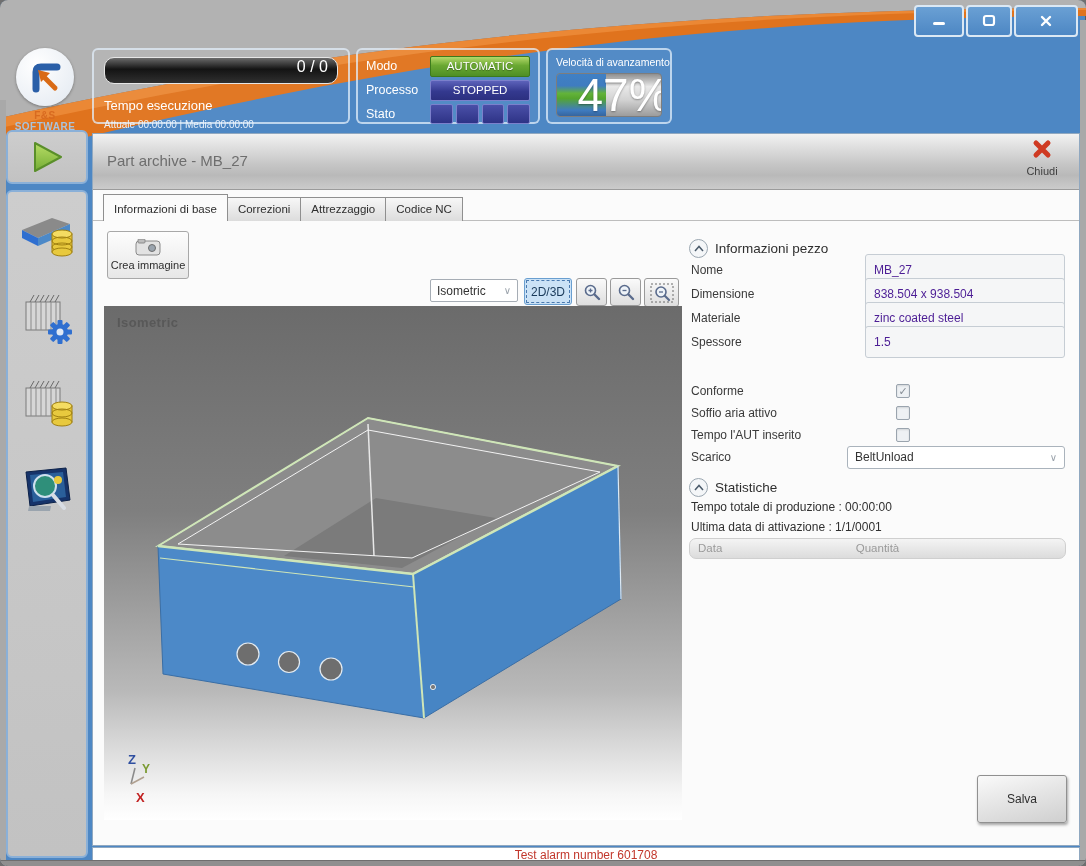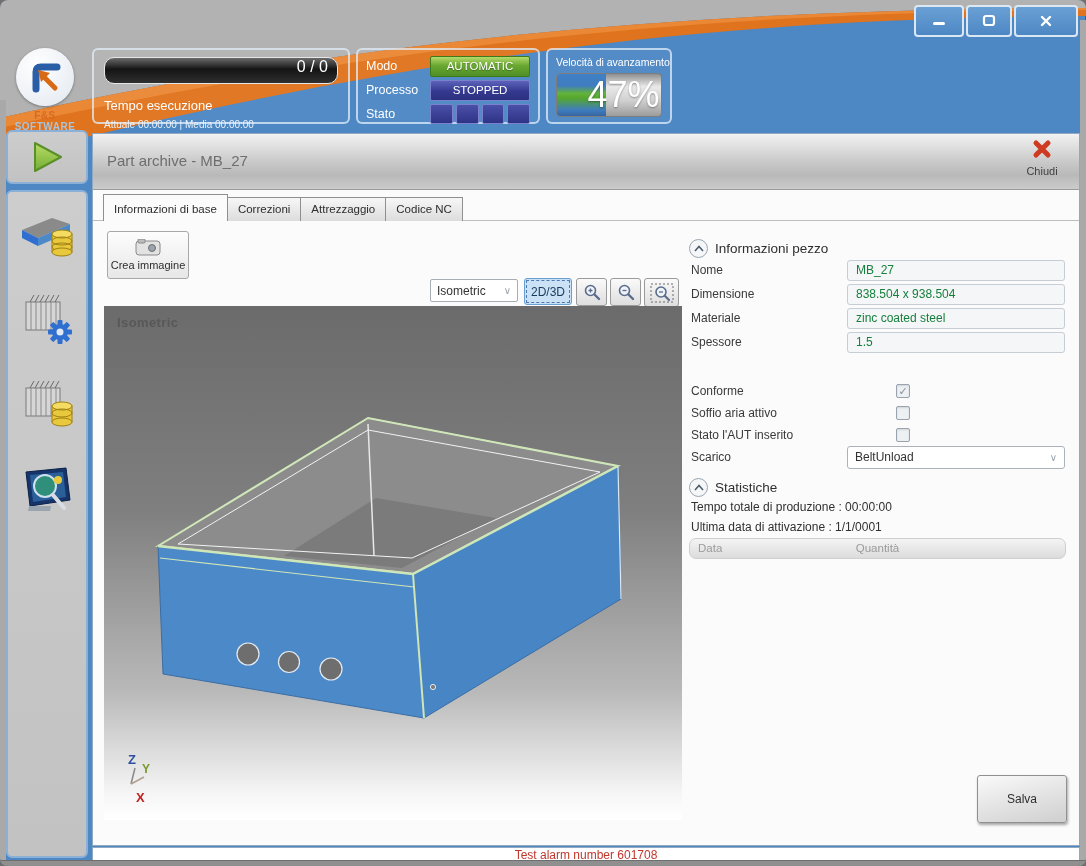--- a/index.html
+++ b/index.html
@@ -39,21 +39,21 @@
   .stato-cells div{flex:1;height:18px;border-radius:2px;border:1px solid #7b80cc;
                    background:linear-gradient(180deg,#4a50a8,#2e3386);}
 
   .feed{left:546px;width:126px;padding:6px 8px;box-sizing:border-box;}
   .feed .fl{color:#fff;font-size:10.5px;white-space:nowrap;}
   .feed .fbar{position:relative;margin-top:5px;height:42px;border:1px solid #7d7d7d;border-radius:4px;overflow:hidden;
               background:linear-gradient(180deg,#8f8f8f,#e9e9e9 30%,#d2d2d2 62%,#9c9c9c);}
   .feed .ffill{position:absolute;left:0;top:0;bottom:0;
                background:linear-gradient(180deg,#4080c4 0%,#3f7cc0 28%,#63b33a 46%,#55a62e 58%,#3f7cc0 86%,#35659f);}
   .feed .fpct{position:absolute;inset:0;display:flex;align-items:center;justify-content:center;
-              color:#fff;font-size:36px;text-shadow:0 1px 2px rgba(0,0,0,.35);padding-left:29px;}
+              color:#fff;font-size:46px;text-shadow:0 1px 2px rgba(0,0,0,.35);padding-left:29px;}
 
   
   .sidebox{left:6px;width:82px;background:linear-gradient(180deg,#cdcdcd,#c2c2c2);border:2px solid #8ab0d8;border-radius:6px;box-sizing:border-box;}
   .playbox{top:130px;height:54px;display:flex;align-items:center;justify-content:center;cursor:pointer;}
   .iconbox{top:190px;height:668px;}
   .side-icon{position:absolute;left:50%;transform:translateX(-50%);cursor:pointer;}
 
   
   .panel{left:92px;top:133px;width:988px;height:713px;background:#fbfbfb;border:1px solid #90a8c0;box-sizing:border-box;}
   .ptitle{left:0;top:0;width:986px;height:55px;
@@ -85,22 +85,22 @@
   .viewport{left:11px;top:172px;width:578px;height:514px;
             background:linear-gradient(180deg,#6b6b6b,#7f7f7f 40%,#b9b9b9 75%,#f6f6f6 95%,#ffffff);overflow:hidden;}
   .vlabel{position:absolute;left:13px;top:9px;font-size:13px;font-weight:bold;color:#585858;letter-spacing:.4px;}
 
   
   .sechdr{height:18px;display:flex;align-items:center;gap:7px;font-size:13.5px;color:#2f2f2f;}
   .circhev{width:17px;height:17px;border:1px solid #9aa6b0;border-radius:50%;background:#f4f6f8;
            display:flex;align-items:center;justify-content:center;cursor:pointer;}
   .frow{left:598px;width:374px;height:22px;display:flex;align-items:center;}
   .frow .lbl{flex:1;font-size:12px;color:#3a3a3a;}
-  .dinput{width:218px;height:21px;box-sizing:border-box;border:1px solid #c6cdd4;border-radius:3px;background:#f5f6f7;
-          color:#15803d;font-size:12px;display:flex;align-items:center;padding:4px 8px;}
+  .dinput{width:200px;height:21px;box-sizing:border-box;border:1px solid #c6cdd4;border-radius:3px;background:#f5f6f7;
+          color:#4c1d95;font-size:12px;display:flex;align-items:center;padding:15px 8px;}
   .cb{width:14px;height:14px;box-sizing:border-box;border:1px solid #9aa4ae;border-radius:2px;background:#eef1f4;
       box-shadow:inset 0 1px 2px rgba(0,0,0,.12);display:flex;align-items:center;justify-content:center;
       font-size:11px;color:#858c94;cursor:pointer;}
   .cb.on::after{content:"\2713";}
   .dselect{width:218px;height:23px;box-sizing:border-box;border:1px solid #aab3bc;border-radius:3px;background:#fff;
            color:#333;font-size:12px;display:flex;align-items:center;padding:0 7px;cursor:pointer;}
   .dselect .chev{margin-left:auto;color:#9aa2ab;font-size:10px;}
   .statline{left:598px;font-size:12px;color:#303030;}
   .thead{left:596px;width:377px;height:21px;background:linear-gradient(180deg,#f4f4f4,#dcdcdc);
          border:1px solid #cfcfcf;box-sizing:border-box;font-size:11.5px;color:#9a9a9a;}
@@ -405,21 +405,21 @@
 
     <div class="abs frow" style="top:246px;">
       <span class="lbl" style="flex:none;width:205px;">Conforme</span>
       <div class="cb on"></div>
     </div>
     <div class="abs frow" style="top:268px;">
       <span class="lbl" style="flex:none;width:205px;">Soffio aria attivo</span>
       <div class="cb"></div>
     </div>
     <div class="abs frow" style="top:290px;">
-      <span class="lbl" style="flex:none;width:205px;">Stato l'AUT inserito</span>
+      <span class="lbl" style="flex:none;width:205px;">Tempo l'AUT inserito</span>
       <div class="cb"></div>
     </div>
 
     <div class="abs frow" style="top:312px;">
       <span class="lbl">Scarico</span>
       <div class="dselect">
         <span>BeltUnload</span>
         <span class="chev">∨</span>
       </div>
     </div>

